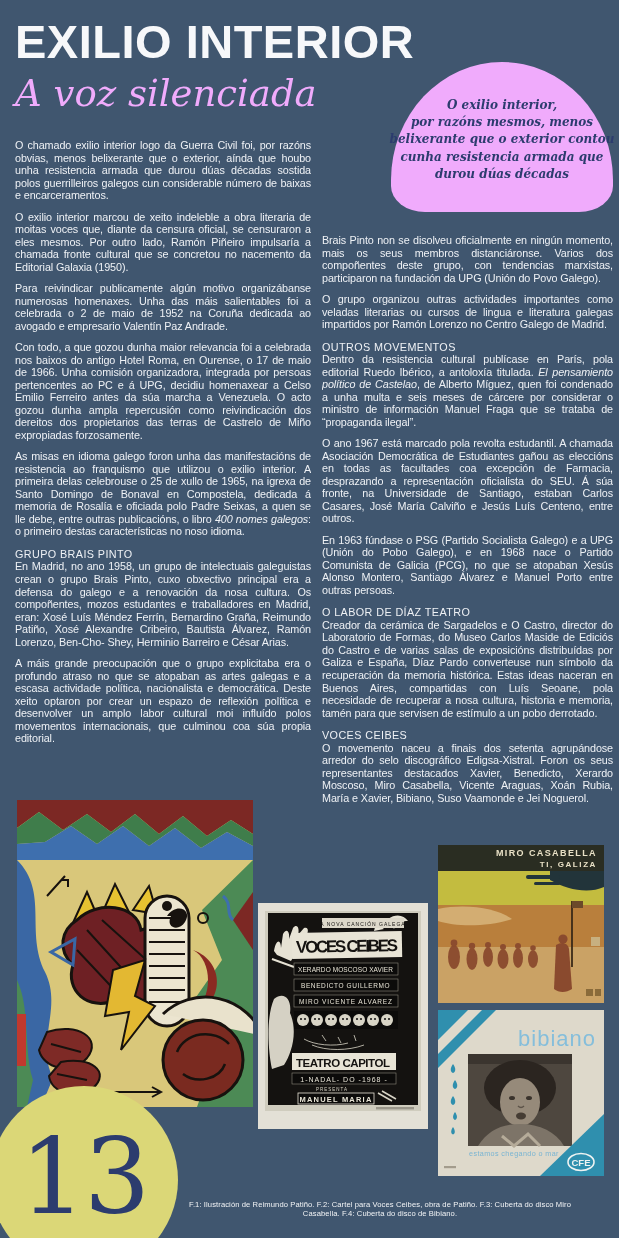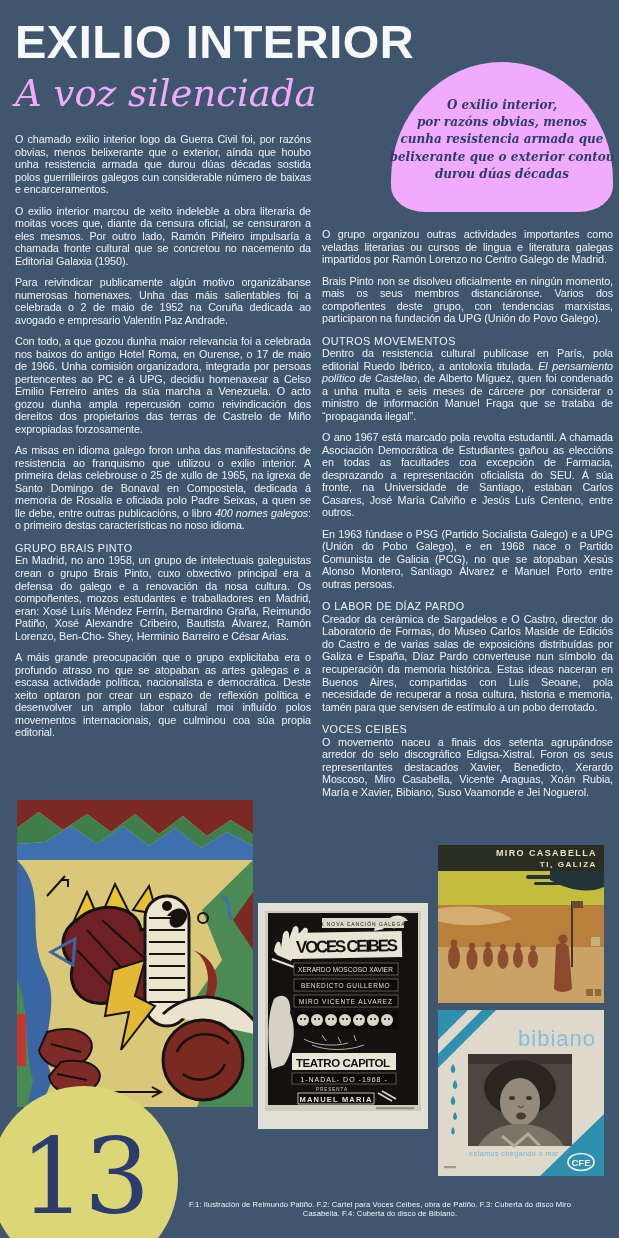--- a/index.html
+++ b/index.html
@@ -32,21 +32,21 @@
     font-weight:bold; font-size:12px; line-height:1.42; text-align:center;
     white-space:nowrap;
   }
   .col{
     position:absolute; color:#eef1f5; font-size:10.8px; line-height:1.16;
     letter-spacing:-0.1px; overflow:hidden;
   }
   .col-left{ left:15px; top:123px; width:296px; height:678px; }
   .col-right{ left:322px; top:218px; width:291px; height:625px; }
   .para{ text-align:justify; margin-top:9px; }
-  .col > div:first-child{ margin-top:10px; }
+  .col > div:first-child{ margin-top:16px; }
   .sec-head{ margin-top:10px; letter-spacing:.4px; }
   .sec-head + .para{ margin-top:0; }
   .fig{ position:absolute; display:block; }
   .fig-1{ left:17px; top:800px; }
   .fig-2{ left:258px; top:903px; }
   .fig-3{ left:438px; top:845px; }
   .fig-4{ left:438px; top:1010px; }
   .page-circle{
     position:absolute; left:-10px; top:1086px; width:188px; height:188px;
     border-radius:50%; background:#dbd777;
@@ -65,44 +65,44 @@
 </head>
 <body>
 
 <div class="page">
 
   <div class="title">EXILIO INTERIOR</div>
   <div class="subtitle">A voz silenciada</div>
 
   <div class="dome">
       <div class="callout-line">O exilio interior,</div>
-      <div class="callout-line">por razóns obvias, menos</div>
+      <div class="callout-line">por razóns mesmos, menos</div>
+      <div class="callout-line">belixerante que o exterior contou</div>
       <div class="callout-line">cunha resistencia armada que</div>
-      <div class="callout-line">belixerante que o exterior contou</div>
       <div class="callout-line">durou dúas décadas</div>
     </div>
 
   <div class="col col-left">
       <div class="para">O chamado exilio interior logo da Guerra Civil foi, por razóns obvias, menos belixerante que o exterior, aínda que houbo unha resistencia armada que durou dúas décadas sostida polos guerrilleiros galegos cun considerable número de baixas e encarceramentos.</div>
       <div class="para">O exilio interior marcou de xeito indeleble a obra literaria de moitas voces que, diante da censura oficial, se censuraron a eles mesmos.  Por outro lado, Ramón Piñeiro impulsaría a chamada fronte cultural que se concretou no nacemento da Editorial Galaxia (1950).</div>
       <div class="para">Para reivindicar publicamente algún motivo organizábanse numerosas homenaxes. Unha das máis salientables foi a celebrada o 2 de maio de 1952 na Coruña dedicada ao avogado e empresario Valentín Paz Andrade.</div>
       <div class="para">Con todo, a que gozou dunha maior relevancia foi a celebrada nos baixos do antigo Hotel Roma, en Ourense, o 17 de maio de 1966. Unha comisión organizadora, integrada por persoas pertencentes ao PC e á UPG, decidiu homenaxear a Celso Emilio Ferreiro antes da súa marcha a Venezuela. O acto gozou dunha ampla repercusión como reivindicación dos dereitos dos propietarios das terras de Castrelo de Miño expropiadas forzosamente.</div>
       <div class="para">As misas en idioma galego foron unha das manifestacións de resistencia ao franquismo que utilizou o exilio interior. A primeira delas celebrouse o 25 de xullo de 1965, na igrexa de Santo Domingo de Bonaval en Compostela, dedicada á memoria de Rosalía e oficiada polo Padre Seixas, a quen se lle debe, entre outras publicacións, o libro <i>400 nomes galegos</i>: o primeiro destas características no noso idioma.</div>
       <div class="sec-head">GRUPO BRAIS PINTO</div>
       <div class="para">En Madrid, no ano 1958, un grupo de intelectuais galeguistas crean o grupo Brais Pinto, cuxo obxectivo principal era a defensa do galego e a renovación da nosa cultura. Os compoñentes, mozos estudantes e traballadores en Madrid, eran: Xosé Luís Méndez Ferrín, Bernardino Graña, Reimundo Patiño, Xosé Alexandre Cribeiro, Bautista Álvarez, Ramón Lorenzo, Ben-Cho- Shey, Herminio Barreiro e César Arias.</div>
       <div class="para">A máis grande preocupación que o grupo explicitaba era o profundo atraso no que se atopaban as artes galegas e a escasa actividade política, nacionalista e democrática. Deste xeito optaron por crear un espazo de reflexión política e desenvolver un amplo labor cultural moi influído polos movementos internacionais, que culminou coa súa propia editorial.</div>
     </div>
   <div class="col col-right">
+      <div class="para">Brais Pinto non se disolveu oficialmente en ningún momento, mais os seus membros distanciáronse. Varios dos compoñentes deste grupo, con tendencias marxistas, participaron na fundación da UPG (Unión do Povo Galego).</div>
       <div class="para">O grupo organizou outras actividades importantes como veladas literarias ou cursos de lingua e literatura galegas impartidos por Ramón Lorenzo no Centro Galego de Madrid.</div>
-      <div class="para">Brais Pinto non se disolveu oficialmente en ningún momento, mais os seus membros distanciáronse. Varios dos compoñentes deste grupo, con tendencias marxistas, participaron na fundación da UPG (Unión do Povo Galego).</div>
       <div class="sec-head">OUTROS MOVEMENTOS</div>
       <div class="para">Dentro da resistencia cultural publícase en París, pola editorial Ruedo Ibérico, a antoloxía titulada. <i>El pensamiento político de Castelao</i>, de Alberto Míguez, quen foi condenado a unha multa e seis meses de cárcere por considerar o ministro de información Manuel Fraga que se trataba de “propaganda ilegal”.</div>
       <div class="para">O ano 1967 está marcado pola revolta estudantil.  A chamada Asociación Democrática de Estudiantes gañou as eleccións en todas as facultades coa excepción de Farmacia, desprazando a representación oficialista do SEU. Á súa fronte, na Universidade de Santiago, estaban Carlos Casares, José María Calviño e Jesús Luís Centeno, entre outros.</div>
       <div class="para">En 1963 fúndase o PSG (Partido Socialista Galego) e a UPG (Unión do Pobo Galego), e en 1968 nace o Partido Comunista de Galicia (PCG), no que se atopaban Xesús Alonso Montero, Santiago Álvarez e Manuel Porto entre outras persoas.</div>
-      <div class="sec-head">O LABOR DE DÍAZ PARDO</div>
+      <div class="sec-head">O LABOR DE DÍAZ TEATRO</div>
       <div class="para">Creador da cerámica de Sargadelos e O Castro, director do Laboratorio de Formas, do Museo Carlos Maside de Ediciós do Castro e de varias salas de exposicións distribuídas por Galiza e España, Díaz Pardo converteuse nun símbolo da recuperación da memoria histórica. Estas ideas naceran en Buenos Aires, compartidas con Luís Seoane, pola necesidade de recuperar a nosa cultura, historia e memoria, tamén  para que servisen de estímulo a un pobo derrotado.</div>
       <div class="sec-head">VOCES CEIBES</div>
       <div class="para">O movemento naceu a finais dos setenta agrupándose arredor do selo discográfico Edigsa-Xistral. Foron os seus representantes destacados Xavier, Benedicto, Xerardo Moscoso, Miro Casabella, Vicente Araguas, Xoán Rubia, María e Xavier, Bibiano, Suso Vaamonde e Jei Noguerol.</div>
     </div>
 
   <svg class="fig fig-1" width="236" height="307" viewBox="0 0 236 307">
     <rect width="236" height="307" fill="#d9c77a"></rect>
     <g>
       <path d="M0,0 H236 V34 L214,20 190,36 166,16 142,34 118,14 94,32 70,14 46,30 22,12 0,28 Z" fill="#7c2824"></path>
       <path d="M0,28 22,12 46,30 70,14 94,32 118,14 142,34 166,16 190,36 214,20 236,34 V46 L210,32 184,48 158,28 132,46 106,26 80,44 54,26 28,42 0,44 Z" fill="#3f7d4b"></path>

